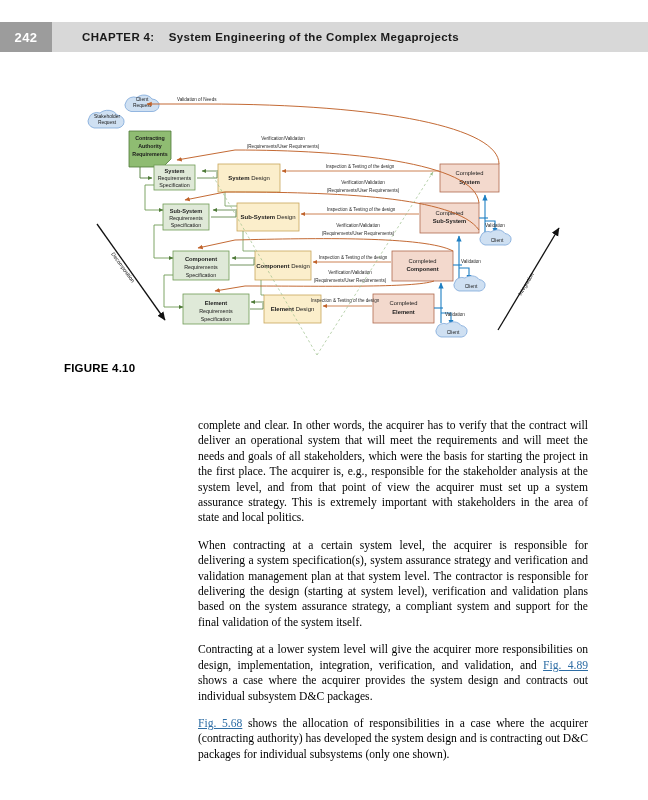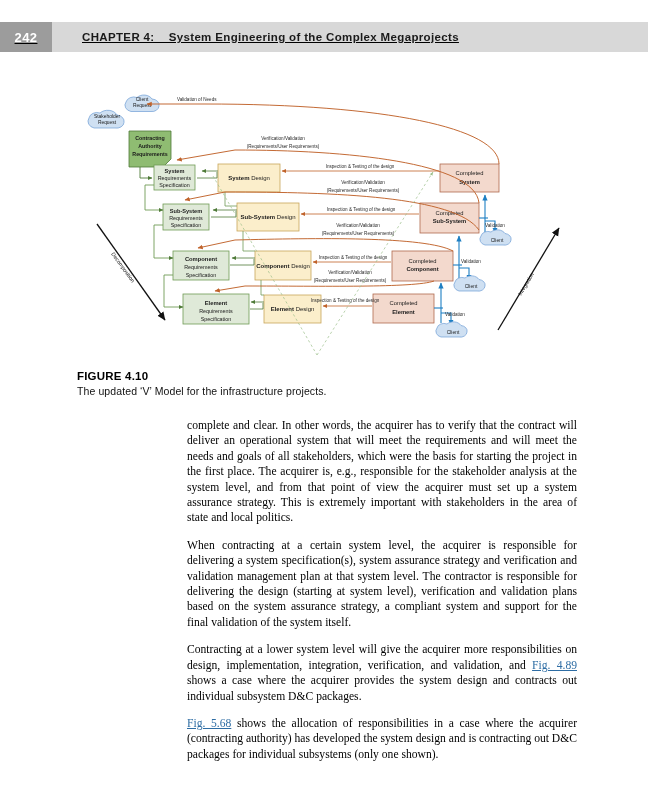--- a/index.html
+++ b/index.html
@@ -4,52 +4,52 @@
 <style>
   html,body{margin:0;padding:0;}
   body{
     width:648px;height:800px;background:#ffffff;
     font-family:"Liberation Serif", serif;
     overflow:hidden;position:relative;
   }
   
   .runhead{
     position:absolute;left:0;top:22px;width:632px;height:30px;
-    display:flex;align-items:center;text-decoration:underline;
+    display:flex;align-items:center;
   }
   .runhead-band{
     position:absolute;left:0;top:0;width:648px;height:30px;
     background:linear-gradient(to right,#9c9c9c 0px,#9c9c9c 52px,#d8d8d8 52px,#d8d8d8 648px);
   }
   .runhead-num{
     position:relative;z-index:2;width:52px;text-align:center;
     color:#ffffff;font-family:"Liberation Sans", sans-serif;
     font-weight:bold;font-size:13px;letter-spacing:.4px;
   }
   .runhead-txt{
     position:relative;z-index:2;margin-left:30px;
     color:#1a1a1a;font-family:"Liberation Sans", sans-serif;
     font-weight:bold;font-size:11.5px;letter-spacing:.35px;
     white-space:pre;
   }
   
   .figure-wrap{position:absolute;left:85px;top:88px;width:483px;height:268px;background:#fff;}
   .figure-svg{display:block;}
-  .fig-caption{position:absolute;left:64px;top:370px;width:520px;margin-left:13px;}
+  .fig-caption{position:absolute;left:64px;top:362px;width:520px;}
   .fig-caption .fig-num{
     font-family:"Liberation Sans", sans-serif;font-weight:bold;
     font-size:11.5px;color:#000;letter-spacing:.2px;
   }
   .fig-caption .fig-txt{
     font-family:"Liberation Sans", sans-serif;font-size:10.5px;
     color:#111;margin-top:3px;letter-spacing:.1px;
   }
   
   .bodycol{
-    position:absolute;left:187px;top:418px;width:390px;
+    position:absolute;left:198px;top:418px;width:390px;
   }
   .bodycol p{
     margin:0 0 12px 0;
     font-family:"Liberation Serif", serif;
     font-size:11.6px;line-height:15.4px;
     text-align:justify;color:#000;
     -webkit-hyphens:none;hyphens:none;
   }
   .bodycol p:last-child{margin-bottom:0;}
   .xref{color:#2e6da4;}
@@ -262,21 +262,20 @@
   <line x1="12" y1="136" x2="80" y2="232" stroke="#111" stroke-width="1.3" marker-end="url(#ak)"></line>
   <text class="t-diag" transform="translate(26,166) rotate(54)">Decomposition</text>
 
   <line x1="413" y1="242" x2="474" y2="140" stroke="#111" stroke-width="1.3" marker-end="url(#ak)"></line>
   <text class="t-diag" transform="translate(436,208) rotate(-59)">Integration</text>
 </svg>
 </div>
 
 <div class="fig-caption">
   <div class="fig-num">FIGURE 4.10</div>
-  <div class="fig-txt">The updated ‘V’ Model for the infrastructure projects.</div>
 </div>
 
 <div class="bodycol">
   <p>complete and clear. In other words, the acquirer has to verify that the contract will deliver an operational system that will meet the requirements and will meet the needs and goals of all stakeholders, which were the basis for starting the project in the first place. The acquirer is, e.g., responsible for the stakeholder analysis at the system level, and from that point of view the acquirer must set up a system assurance strategy. This is extremely important with stakeholders in the area of state and local politics.</p>
   <p>When contracting at a certain system level, the acquirer is responsible for delivering a system specification(s), system assurance strategy and verification and validation management plan at that system level. The contractor is responsible for delivering the design (starting at system level), verification and validation plans based on the system assurance strategy, a compliant system and support for the final validation of the system itself.</p>
   <p><span>Contracting at a lower system level will give the acquirer more responsibilities on design, implementation, integration, verification, and validation, and </span><a class="xref" href="#">Fig. 4.89</a><span> shows a case where the acquirer provides the system design and contracts out individual subsystem D&amp;C packages.</span></p>
   <p><a class="xref" href="#">Fig. 5.68</a><span> shows the allocation of responsibilities in a case where the acquirer (contracting authority) has developed the system design and is contracting out D&amp;C packages for individual subsystems (only one shown).</span></p>
 </div>
 
 </body></html>

